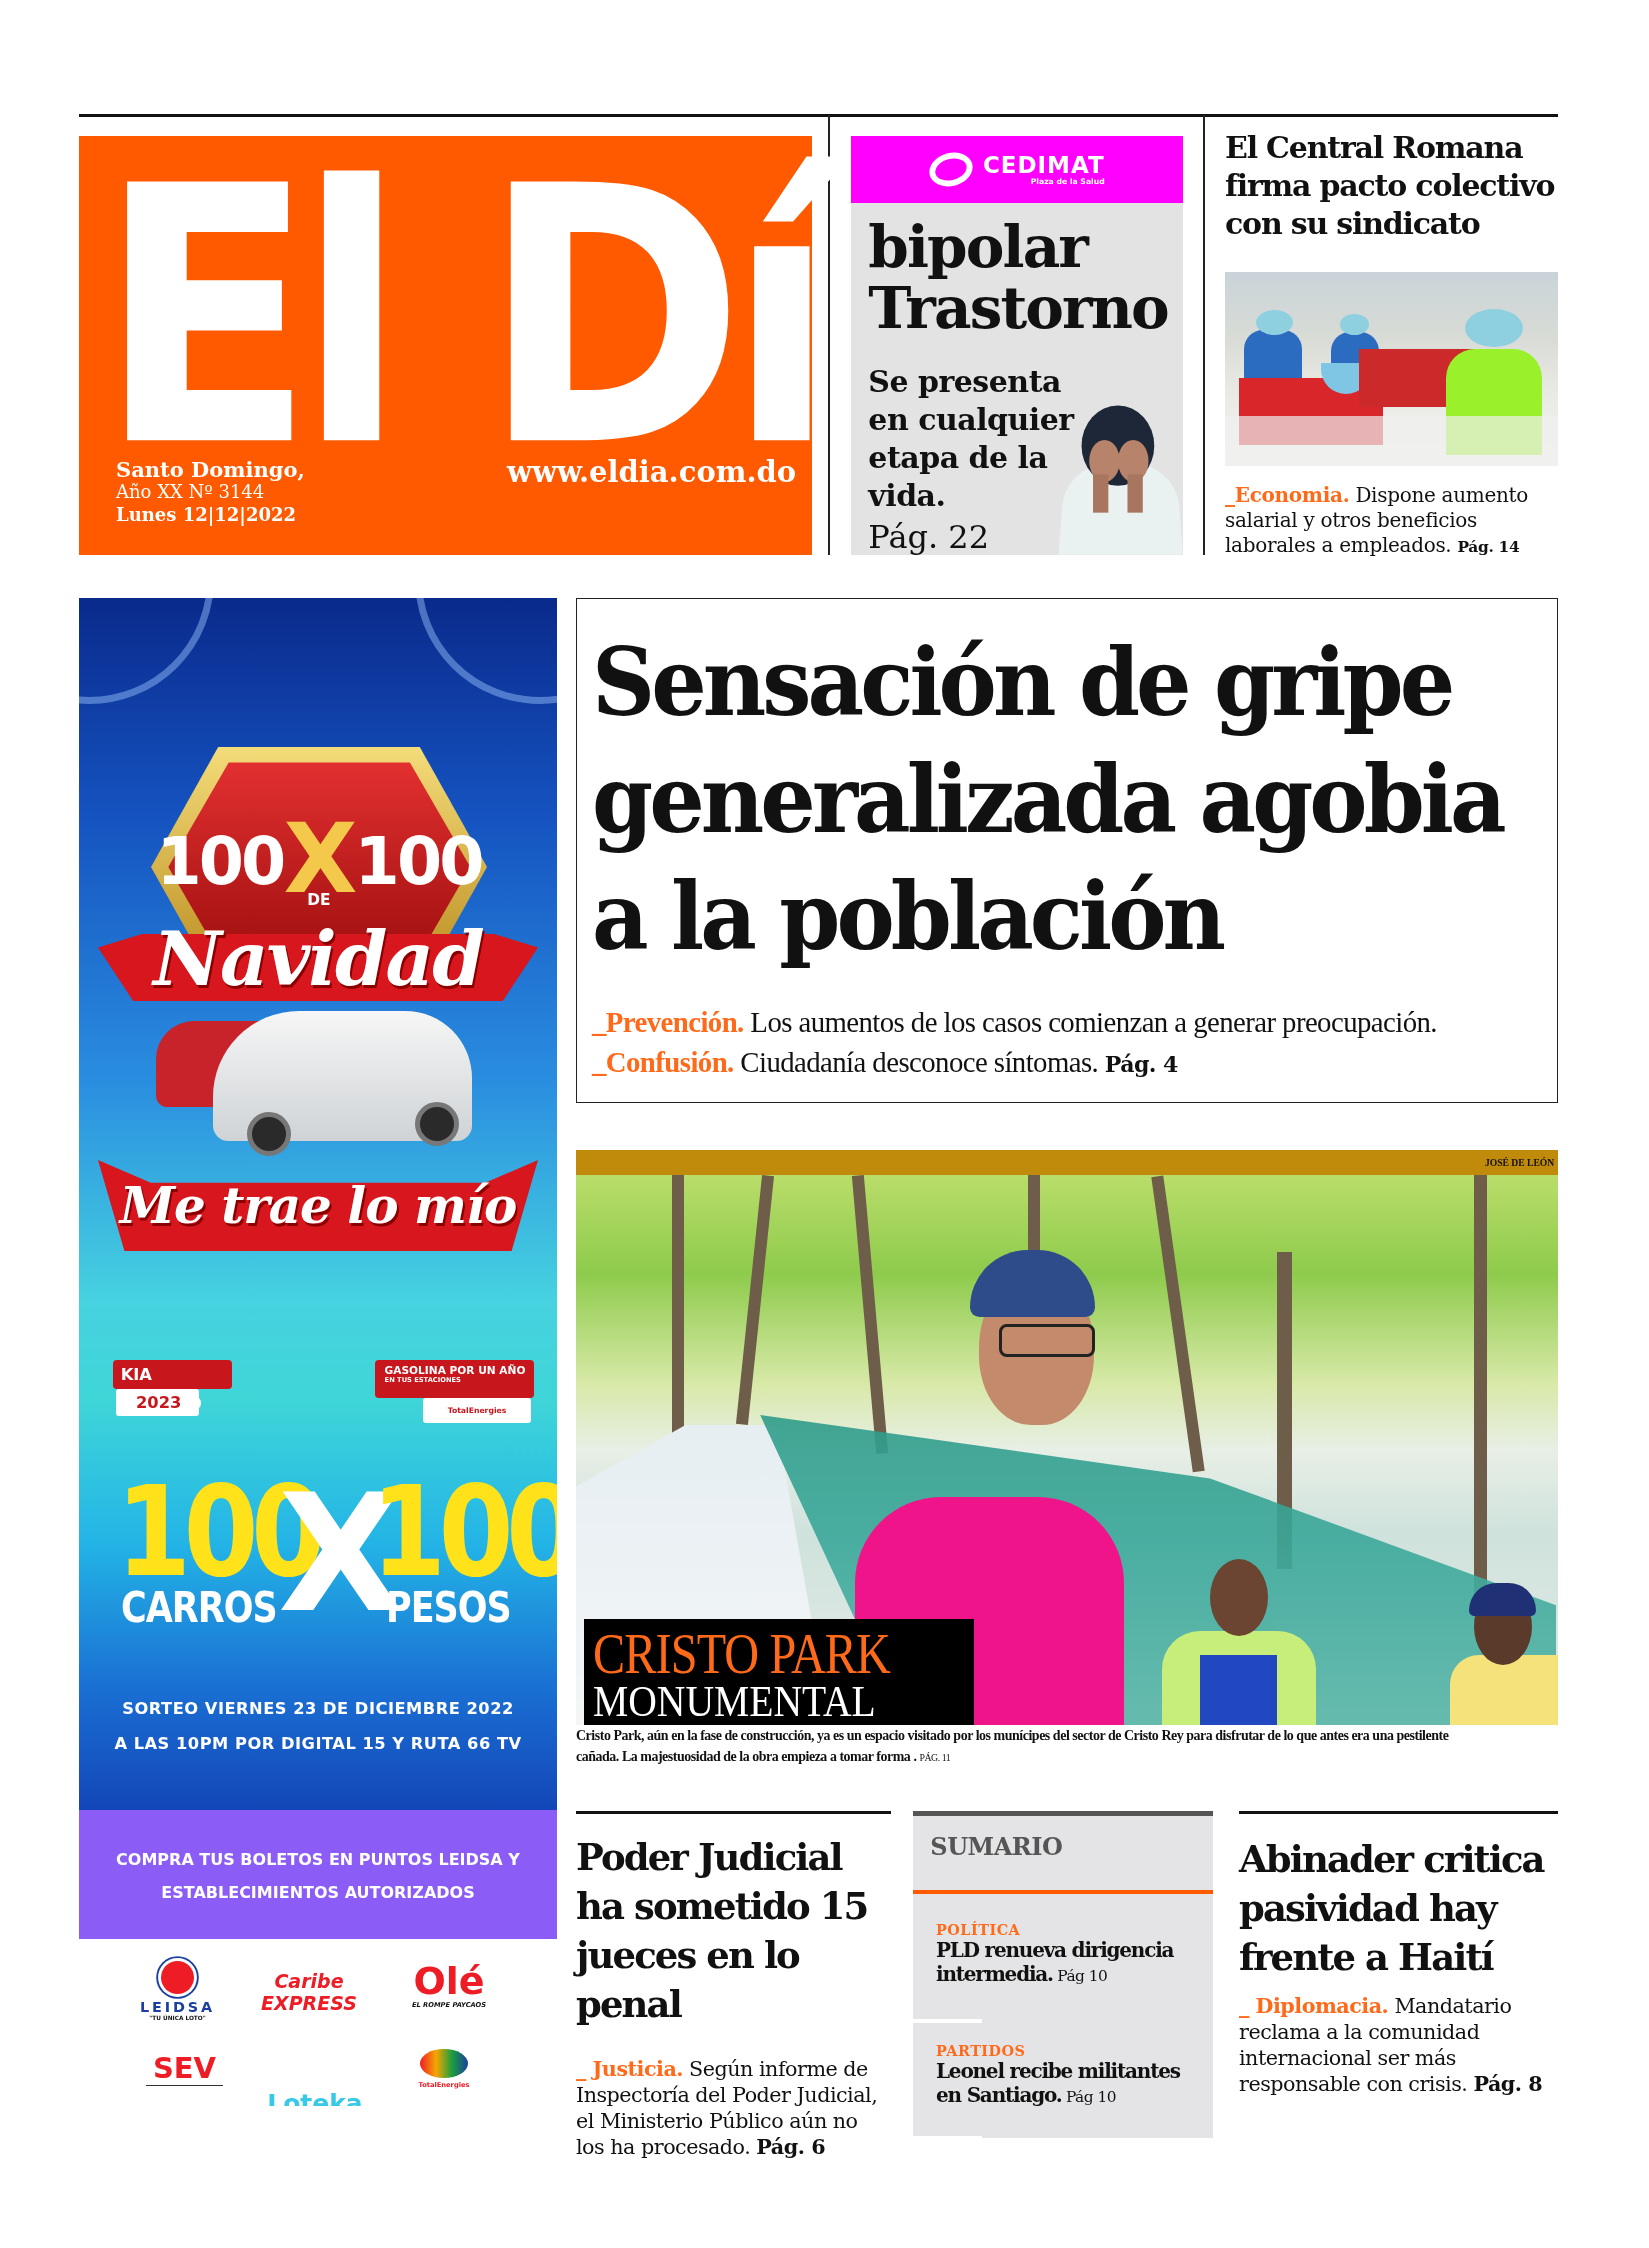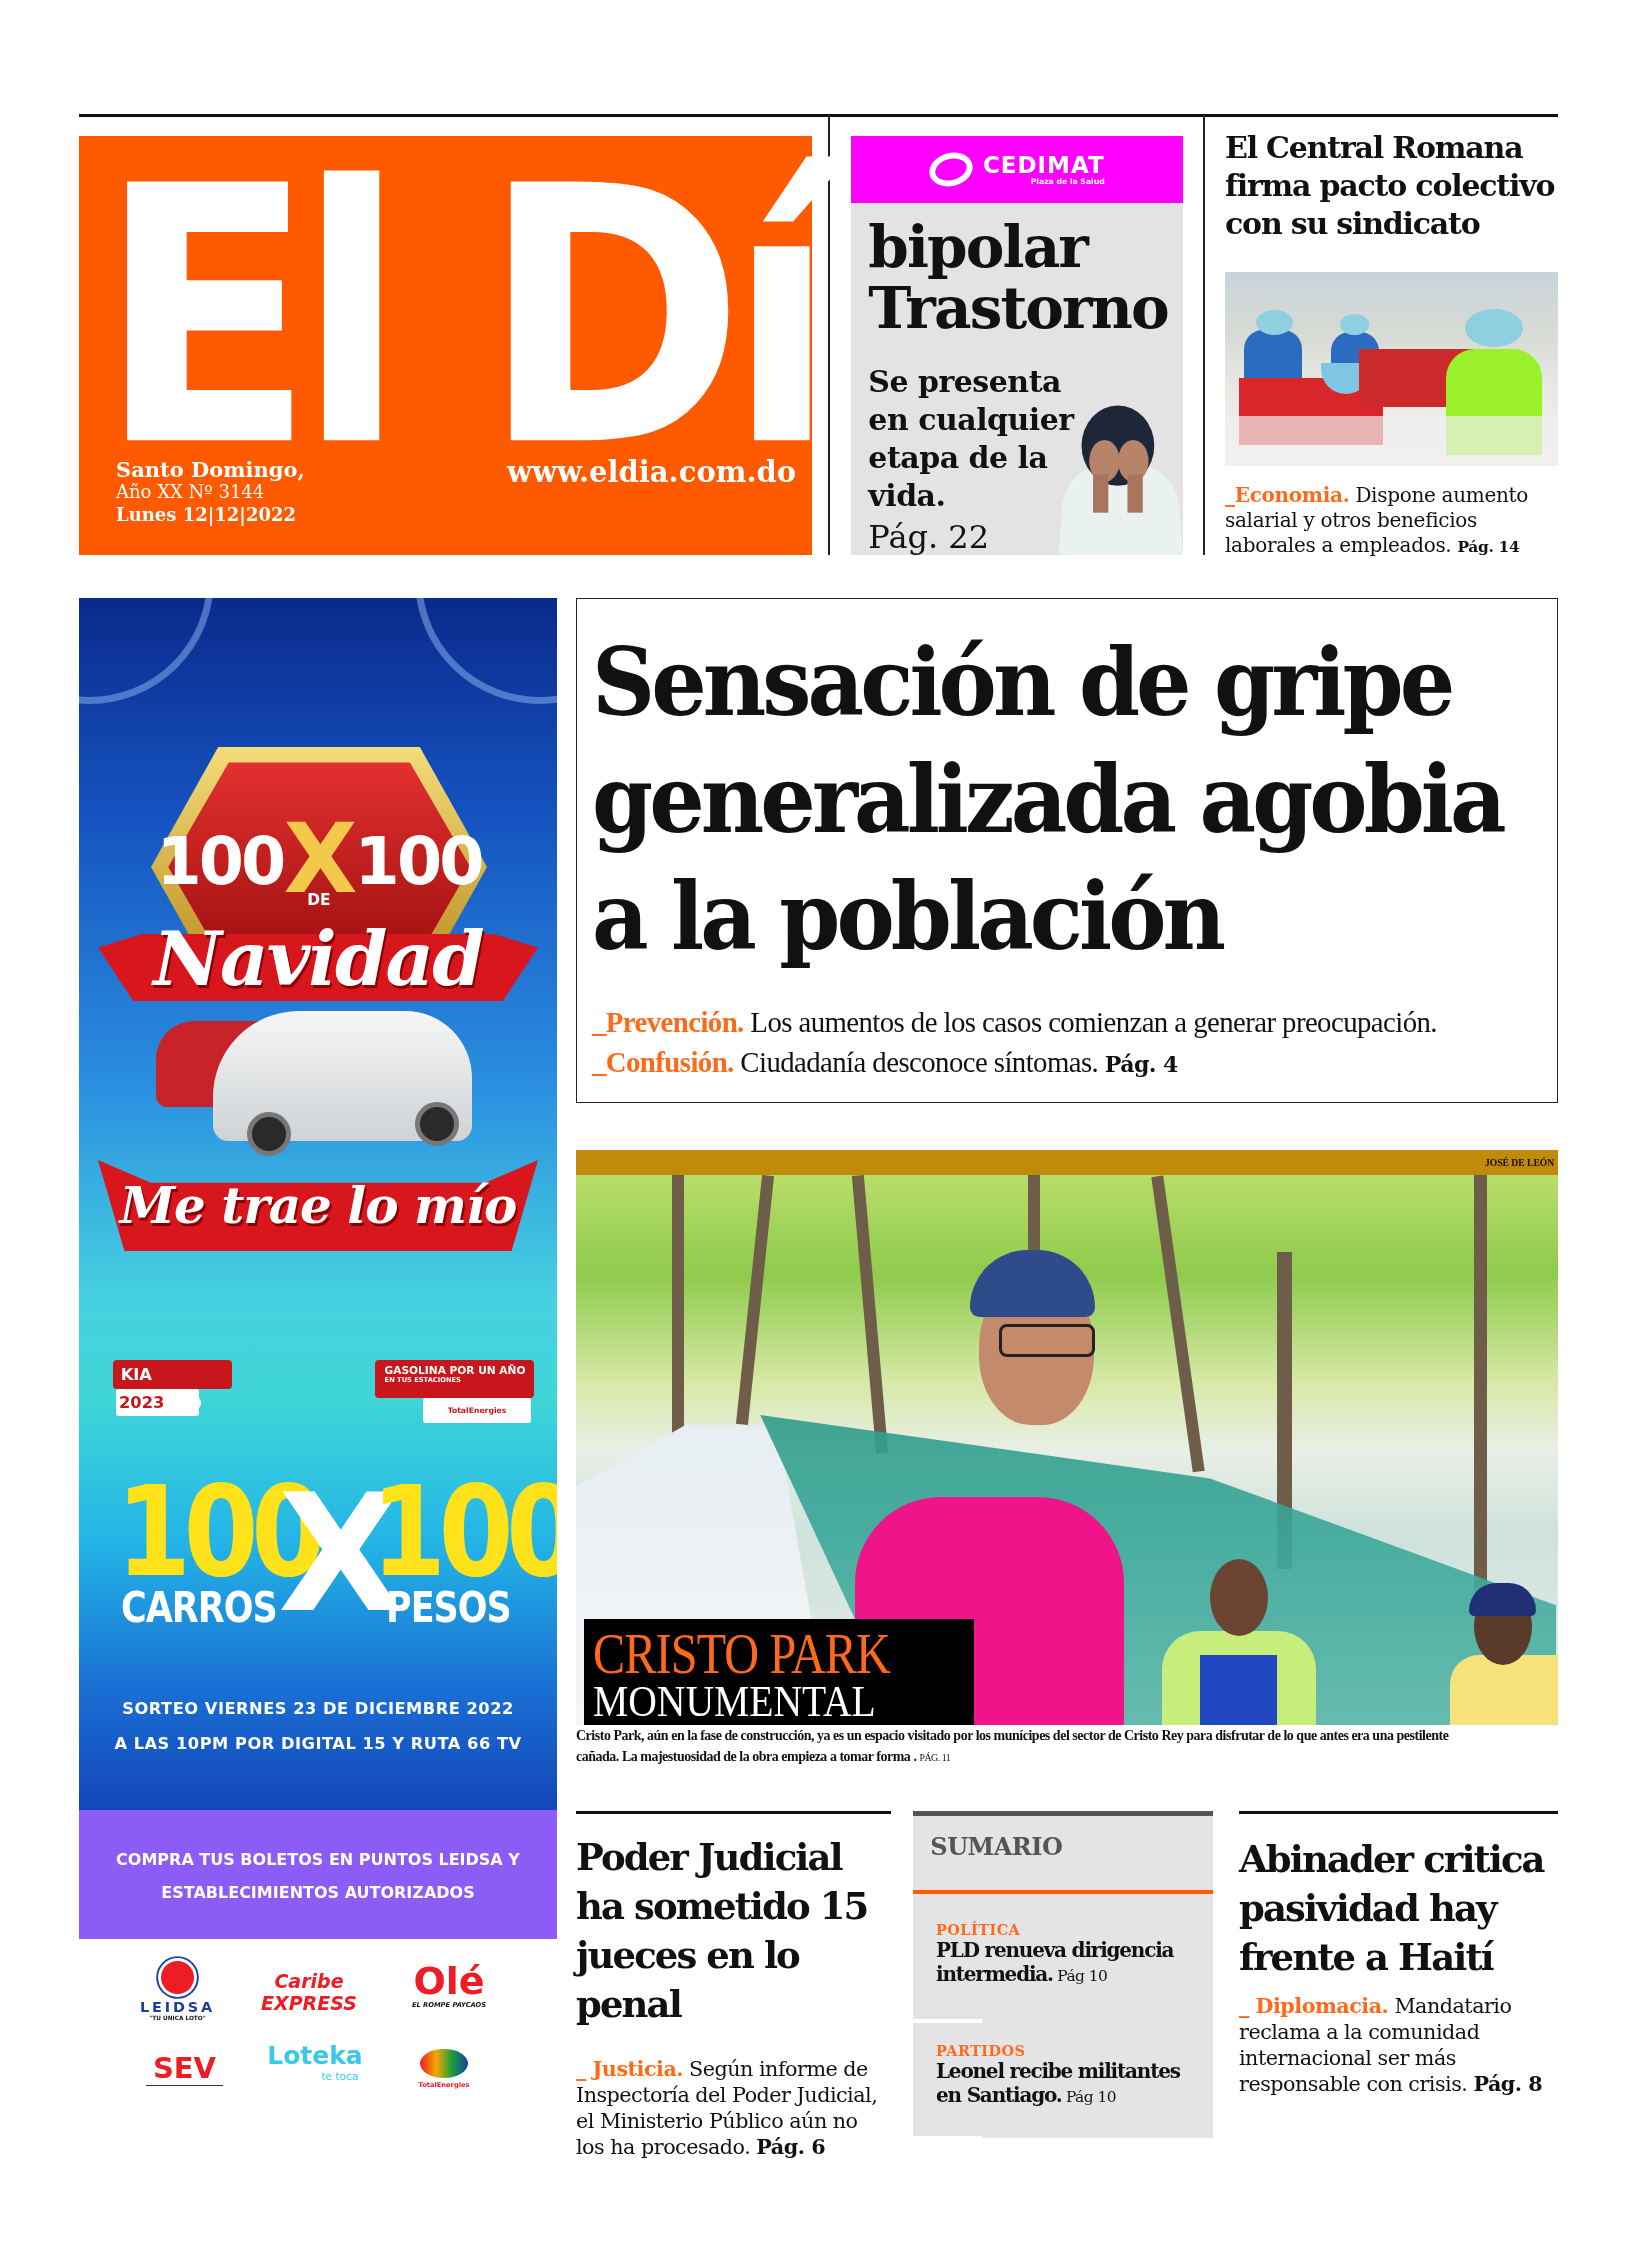--- a/index.html
+++ b/index.html
@@ -191,21 +191,21 @@
 
     <div class="ad-car-red"></div>
     <div class="ad-car-white"></div>
     <div class="ad-wheel" style="left:168px; top:514px;"></div>
     <div class="ad-wheel" style="left:336px; top:504px;"></div>
 
     <div class="ribbon" style="left:19px; top:562px; width:440px; height:91px; clip-path:polygon(0 0,12% 25%,88% 25%,100% 0,94% 100%,6% 100%);"></div>
     <div class="ad-metrae">Me trae lo mío</div>
 
     <div class="ad-tag" style="left:34px; top:762px; width:119px; height:29px; font-size:16.3px; line-height:29px; padding-left:7.7px;">KIA PICANTO</div>
-    <div class="ad-tag-sub" style="left:37px; top:791px; width:83px; height:27px; font-size:16.3px; line-height:27px; padding-left:3px;">2023</div>
+    <div class="ad-tag-sub" style="left:37px; top:791px; width:83px; height:27px; font-size:16.3px; line-height:27px; padding-left:20px;">2023</div>
     <div class="ad-tag" style="left:296px; top:762px; width:159px; height:38px; padding:3.8px 0 0 9.6px;">
       <div style="font-size:10.6px;">GASOLINA POR UN AÑO</div>
       <div style="font-size:6.7px;">EN TUS ESTACIONES</div>
     </div>
     <div class="ad-tag-sub" style="left:344px; top:800px; width:108px; height:25px; font-size:7.7px; line-height:25px; text-align:center;">TotalEnergies</div>
 
     <div class="ad-big" style="left:37px; top:872px;">100</div>
     <div class="ad-sub" style="left:42px; top:990px;">CARROS</div>
     <div class="ad-bigx" style="left:199px; top:874px;">X</div>
     <div class="ad-big" style="left:292px; top:872px;">100</div>
@@ -226,21 +226,21 @@
       <div style="color:#1b3fa0;font-size:14.4px;letter-spacing:2.9px;margin-top:5.8px;">LEIDSA</div>
       <div style="color:#111;font-size:5.8px;">"TU ÚNICA LOTO"</div>
     </div>
     <div class="ad-logo" style="left:163px; top:17.3px; width:134px; color:#ee1c25; font-style:italic; font-size:19px;">Caribe EXPRESS</div>
     <div class="ad-logo" style="left:317px; top:7.7px; width:106px;">
       <div style="color:#ee1c25; font-size:38px; line-height:40px;">Olé</div>
       <div style="color:#111; font-size:6.7px; font-style:italic;">EL ROMPE PAYCAOS</div>
     </div>
     <div class="ad-logo" style="left:67px; top:98px; width:77px; color:#ee1c25; font-size:29px; border-bottom:1.9px solid #333;">SEV</div>
     <div class="ad-logo" style="left:183px; top:88px; width:106px;">
-      <div style="color:#38c9e6; font-size:25px;">Loteka</div>
+      <div style="color:#38c9e6; font-size:25px;margin-top:48px;">Loteka</div>
       <div style="color:#38c9e6; font-size:10.6px; font-weight:normal; text-align:right; padding-right:9.6px;">te toca</div>
     </div>
     <div class="ad-logo" style="left:322px; top:96px; width:86px;">
       <div style="width:48px;height:29px;margin:0 auto;border-radius:50%;background:linear-gradient(90deg,#ee1c25,#f7a600,#1b9e3e,#1b3fa0);"></div>
       <div style="color:#ee1c25; font-size:6.7px; margin-top:2.9px;">TotalEnergies</div>
     </div>
   </div>
 </div>
 
 <div class="abs lead">

